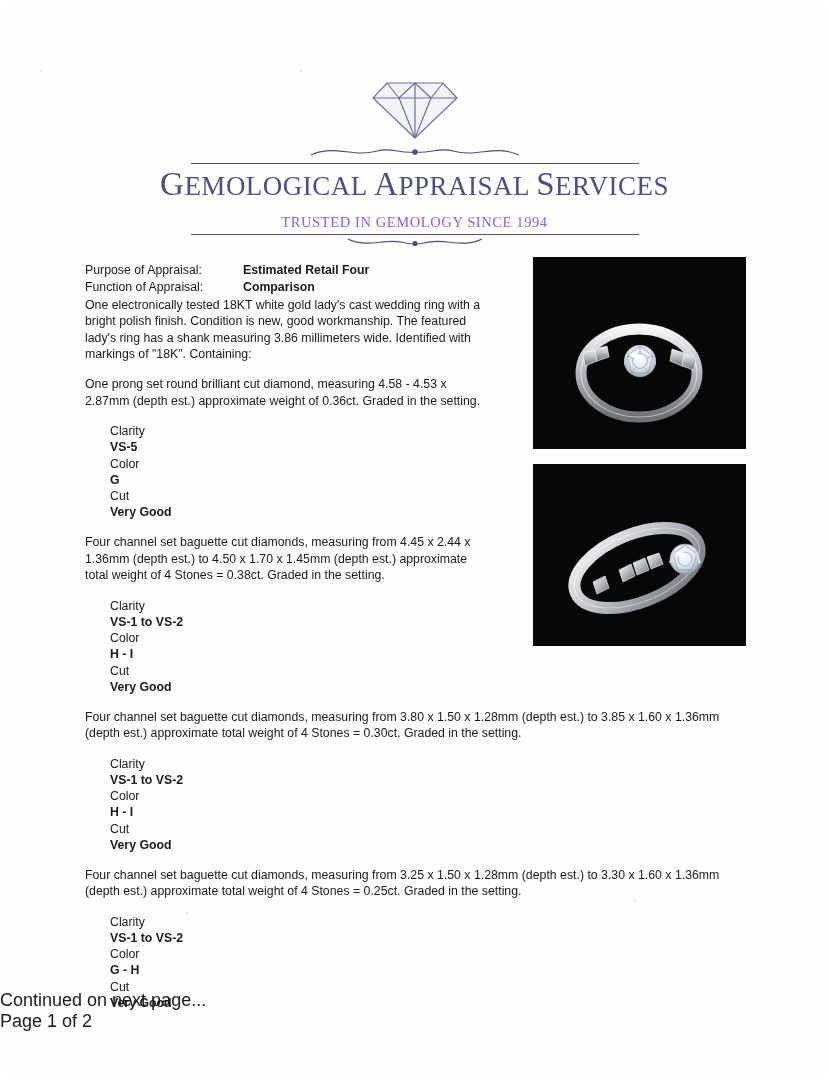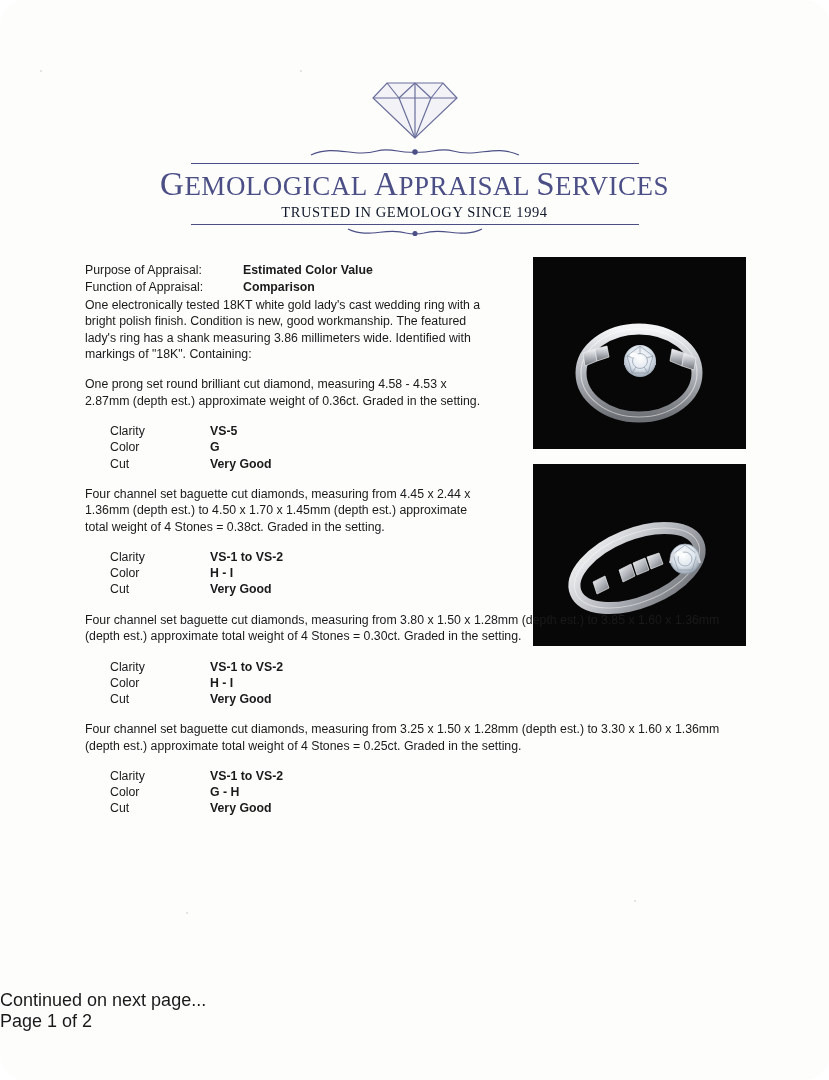--- a/index.html
+++ b/index.html
@@ -47,24 +47,24 @@
     font-family: "Liberation Serif", serif;
     color: #4b4f86;
     font-size: 27px;
     letter-spacing: 0.5px;
     margin: 2px 0 0 0;
     white-space: nowrap;
   }
   .company-name .cap { font-size: 33px; }
   .tagline {
     font-family: "Liberation Serif", serif;
-    color: #0f172a;
+    color: #8b5cf6;
     font-size: 14.5px;
     letter-spacing: 0.6px;
-    margin-top: 1px;
+    margin-top: 11px;
   }
   .rule {
     width: 448px;
     height: 1px;
     background: #4b4f86;
     margin: 3px auto 0 auto;
   }
   .rule.top { margin-bottom: 2px; }
 
   
@@ -97,20 +97,21 @@
     width: 640px;
   }
 
   .grade-block {
     margin: 0 0 14px 0;
     padding-left: 25px;
   }
   .grade-row {
     display: flex;
     line-height: 16.2px;
+    flex-direction: column;
   }
   .grade-key {
     width: 100px;
     font-size: 12.3px;
   }
   .grade-val {
     font-weight: bold;
     font-size: 12.3px;
   }
 
@@ -294,21 +295,21 @@
       </g>
     </svg>
   </div>
 
   <div class="doc-body">
 
     <table class="meta-table">
       <tbody>
           <tr>
         <td class="meta-label">Purpose of Appraisal:</td>
-        <td class="meta-value">Estimated Color Value</td>
+        <td class="meta-value">Estimated Retail Four</td>
       </tr>
       <tr>
         <td class="meta-label">Function of Appraisal:</td>
         <td class="meta-value">Comparison</td>
       </tr>
     </tbody>
       </table>
 
     <p class="para">One electronically tested 18KT white gold lady's cast wedding ring with a bright polish finish. Condition is new, good workmanship. The featured lady's ring has a shank measuring 3.86 millimeters wide. Identified with markings of "18K".  Containing:</p>
 

